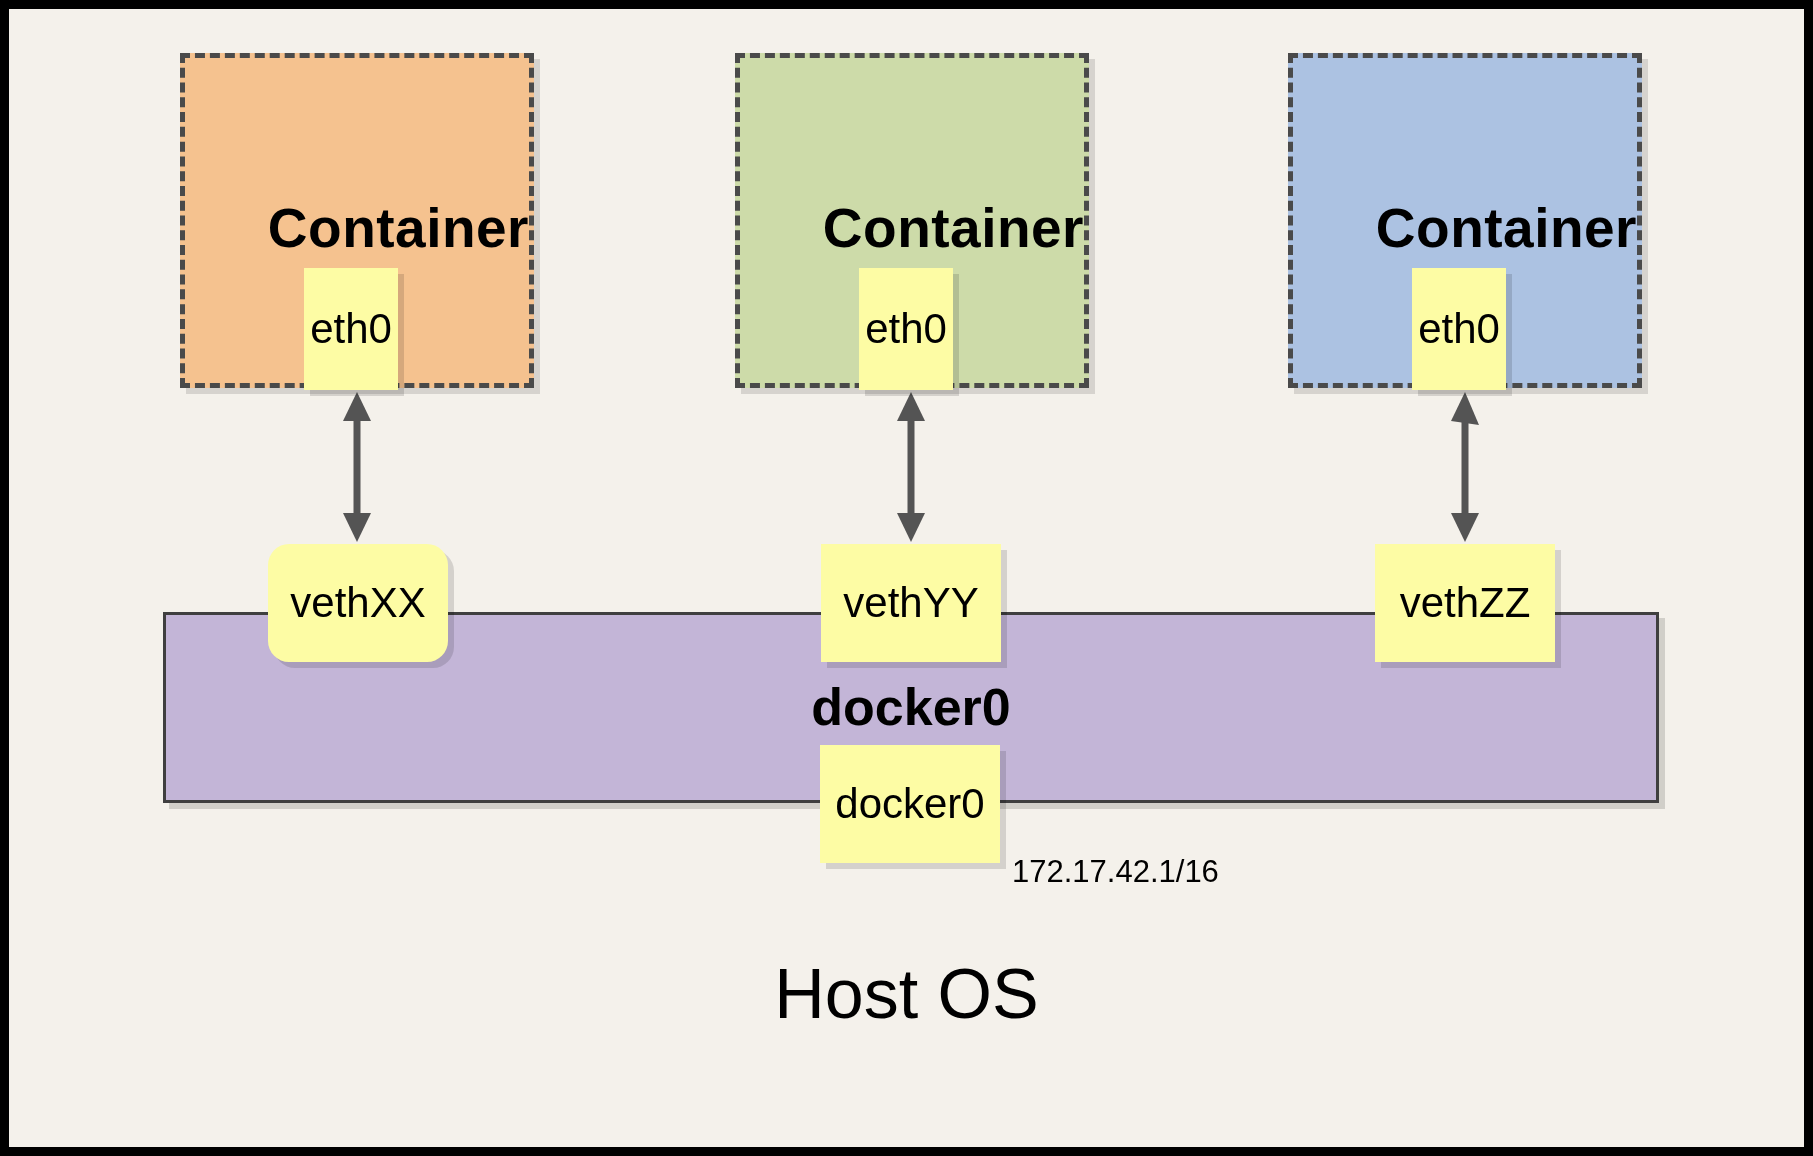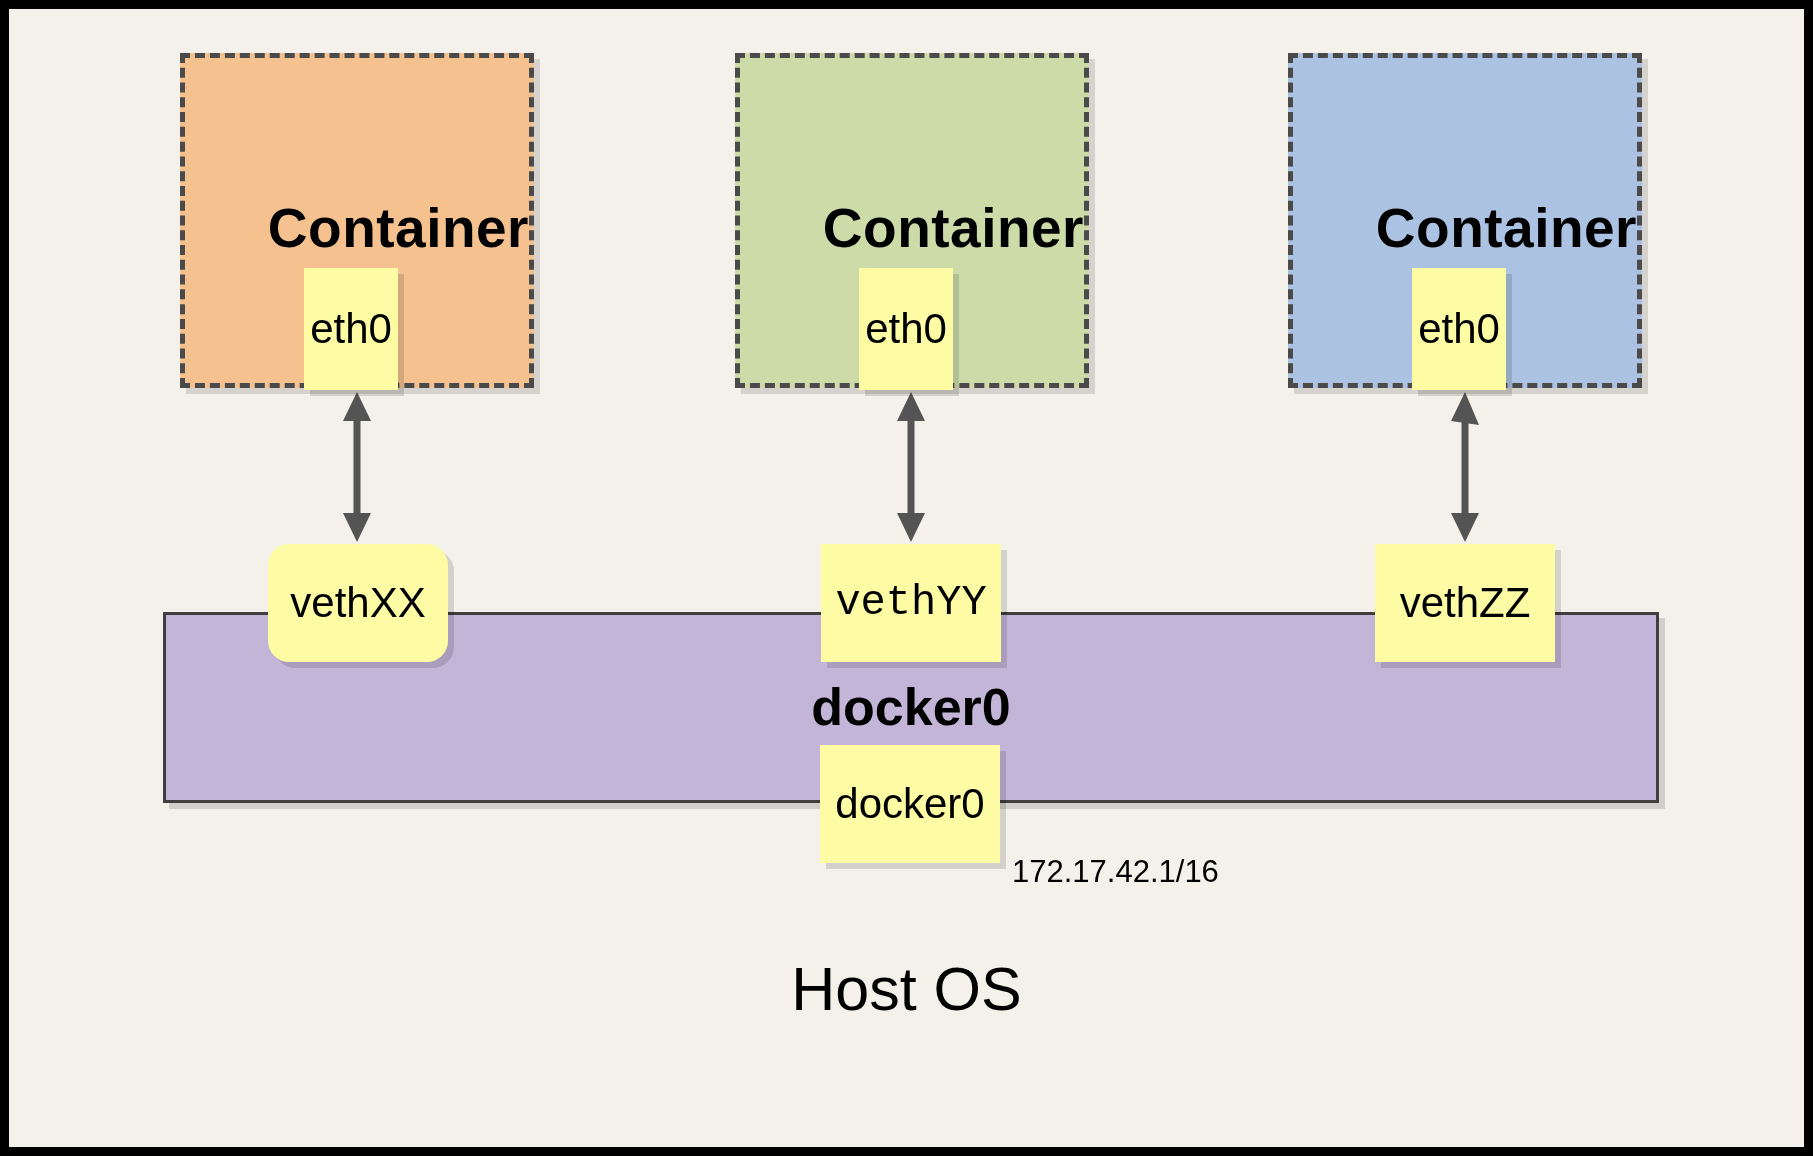--- a/index.html
+++ b/index.html
@@ -27,38 +27,38 @@
     font-size:55px;font-weight:bold;letter-spacing:0.5px;
   }
   .chip{
     position:absolute;background:var(--chip-yellow);
     display:flex;align-items:center;justify-content:center;
     font-size:42px;box-shadow:6px 6px 0 rgba(0,0,0,0.13);z-index:3;
   }
   .chip.eth{left:50%;margin-left:-53px;top:210px;width:94px;height:122px;}
   .chip.veth{top:535px;width:180px;height:118px;}
   .chip.veth.v1{left:259px;border-radius:21px;}
-  .chip.veth.v2{left:812px;font-family:Liberation Mono, monospace;}
+  .chip.veth.v2{left:812px;}
   .chip.veth.v3{left:1366px;}
   .chip.dockerif{left:811px;top:736px;width:180px;height:118px;}
   .arrow{position:absolute;top:382px;width:40px;height:152px;z-index:2;}
   .arrow.a1{left:328px;} .arrow.a2{left:882px;} .arrow.a3{left:1436px;}
   .bridge-bar{
     position:absolute;left:154px;top:603px;width:1496px;height:191px;
     background:var(--bridge-purple);border:3px solid #3F3F3F;
     box-shadow:6px 6px 0 rgba(0,0,0,0.14);z-index:1;
   }
   .bridge-label{
     position:absolute;left:0;right:0;top:62px;text-align:center;
     font-size:52px;font-weight:bold;
   }
   .ip-text{position:absolute;left:1003px;top:845px;font-size:31px;z-index:4;}
   .host-label{
     position:absolute;left:0;right:0;top:945px;text-align:center;
-    font-size:61px;font-weight:normal;
+    font-size:70px;font-weight:normal;
   }
 </style>
 </head>
 <body>
 
 <div class="frame">
 
   <div class="container-box c1">
     <div class="container-title">Container</div>
     <div class="chip eth">eth0</div>

